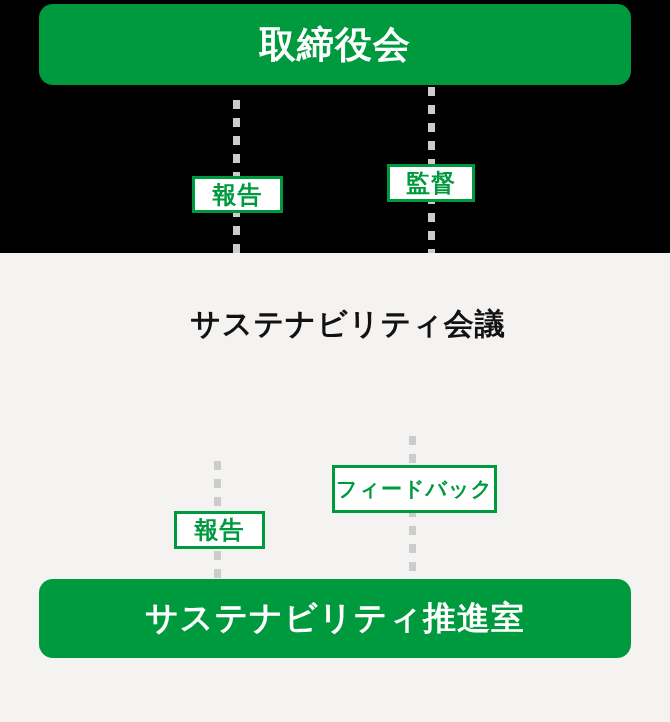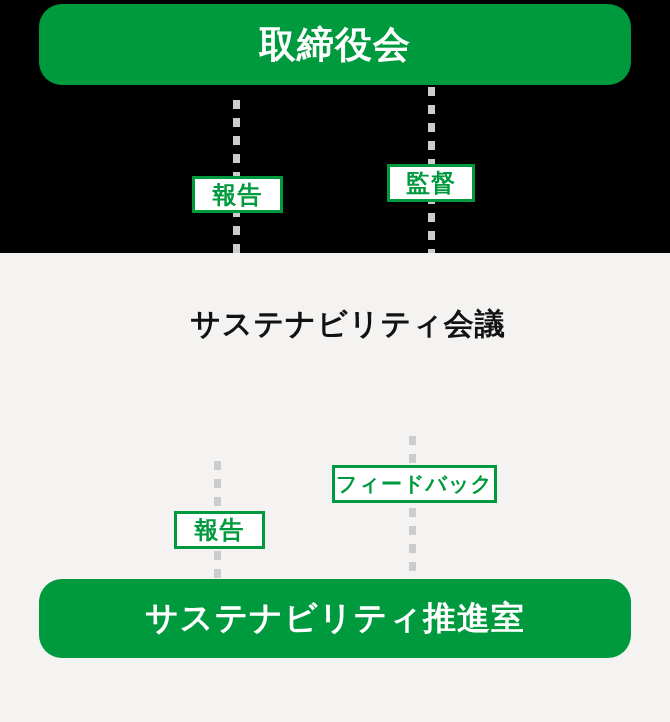--- a/index.html
+++ b/index.html
@@ -23,21 +23,21 @@
     background:var(--black-bg);
   }
   .sec-bottom{
     position:absolute;left:0;top:253px;width:670px;height:469px;
     background:var(--gray-bg);
   }
   
   .gbox{
     position:absolute;left:39px;width:592px;
     background:var(--green);
-    border-radius:23px;
+    border-radius:14px;
     color:var(--box-text);
     font-weight:bold;
     display:flex;align-items:center;justify-content:center;
     letter-spacing:1px;
     box-sizing:border-box;
   }
   .box-board{top:4px;height:81px;font-size:37px;}
   .box-management{top:104px;height:77px;font-size:36px;}   
   .box-office{top:326px;height:79px;font-size:33px;}
   
@@ -62,21 +62,21 @@
     background:#ffffff;
     border:3px solid var(--green);
     color:var(--green);
     font-weight:bold;
     display:flex;align-items:center;justify-content:center;
     box-sizing:border-box;
     letter-spacing:1px;
   }
   .tag-supervision{left:387px;top:124px;width:88px;height:38px;font-size:24px;margin-top:40px;}
   .tag-report-top{left:192px;top:176px;width:91px;height:37px;font-size:24px;}
-  .tag-feedback{left:332px;top:212px;width:165px;height:38px;font-size:21px;}
+  .tag-feedback{left:332px;top:212px;width:165px;height:48px;font-size:21px;}
   .tag-report-bottom{left:174px;top:258px;width:91px;height:38px;font-size:24px;}
 </style>
 </head>
 <body>
 
 <div class="stage">
 
   <section class="sec-top">
     <div class="gbox box-board">取締役会</div>
 

